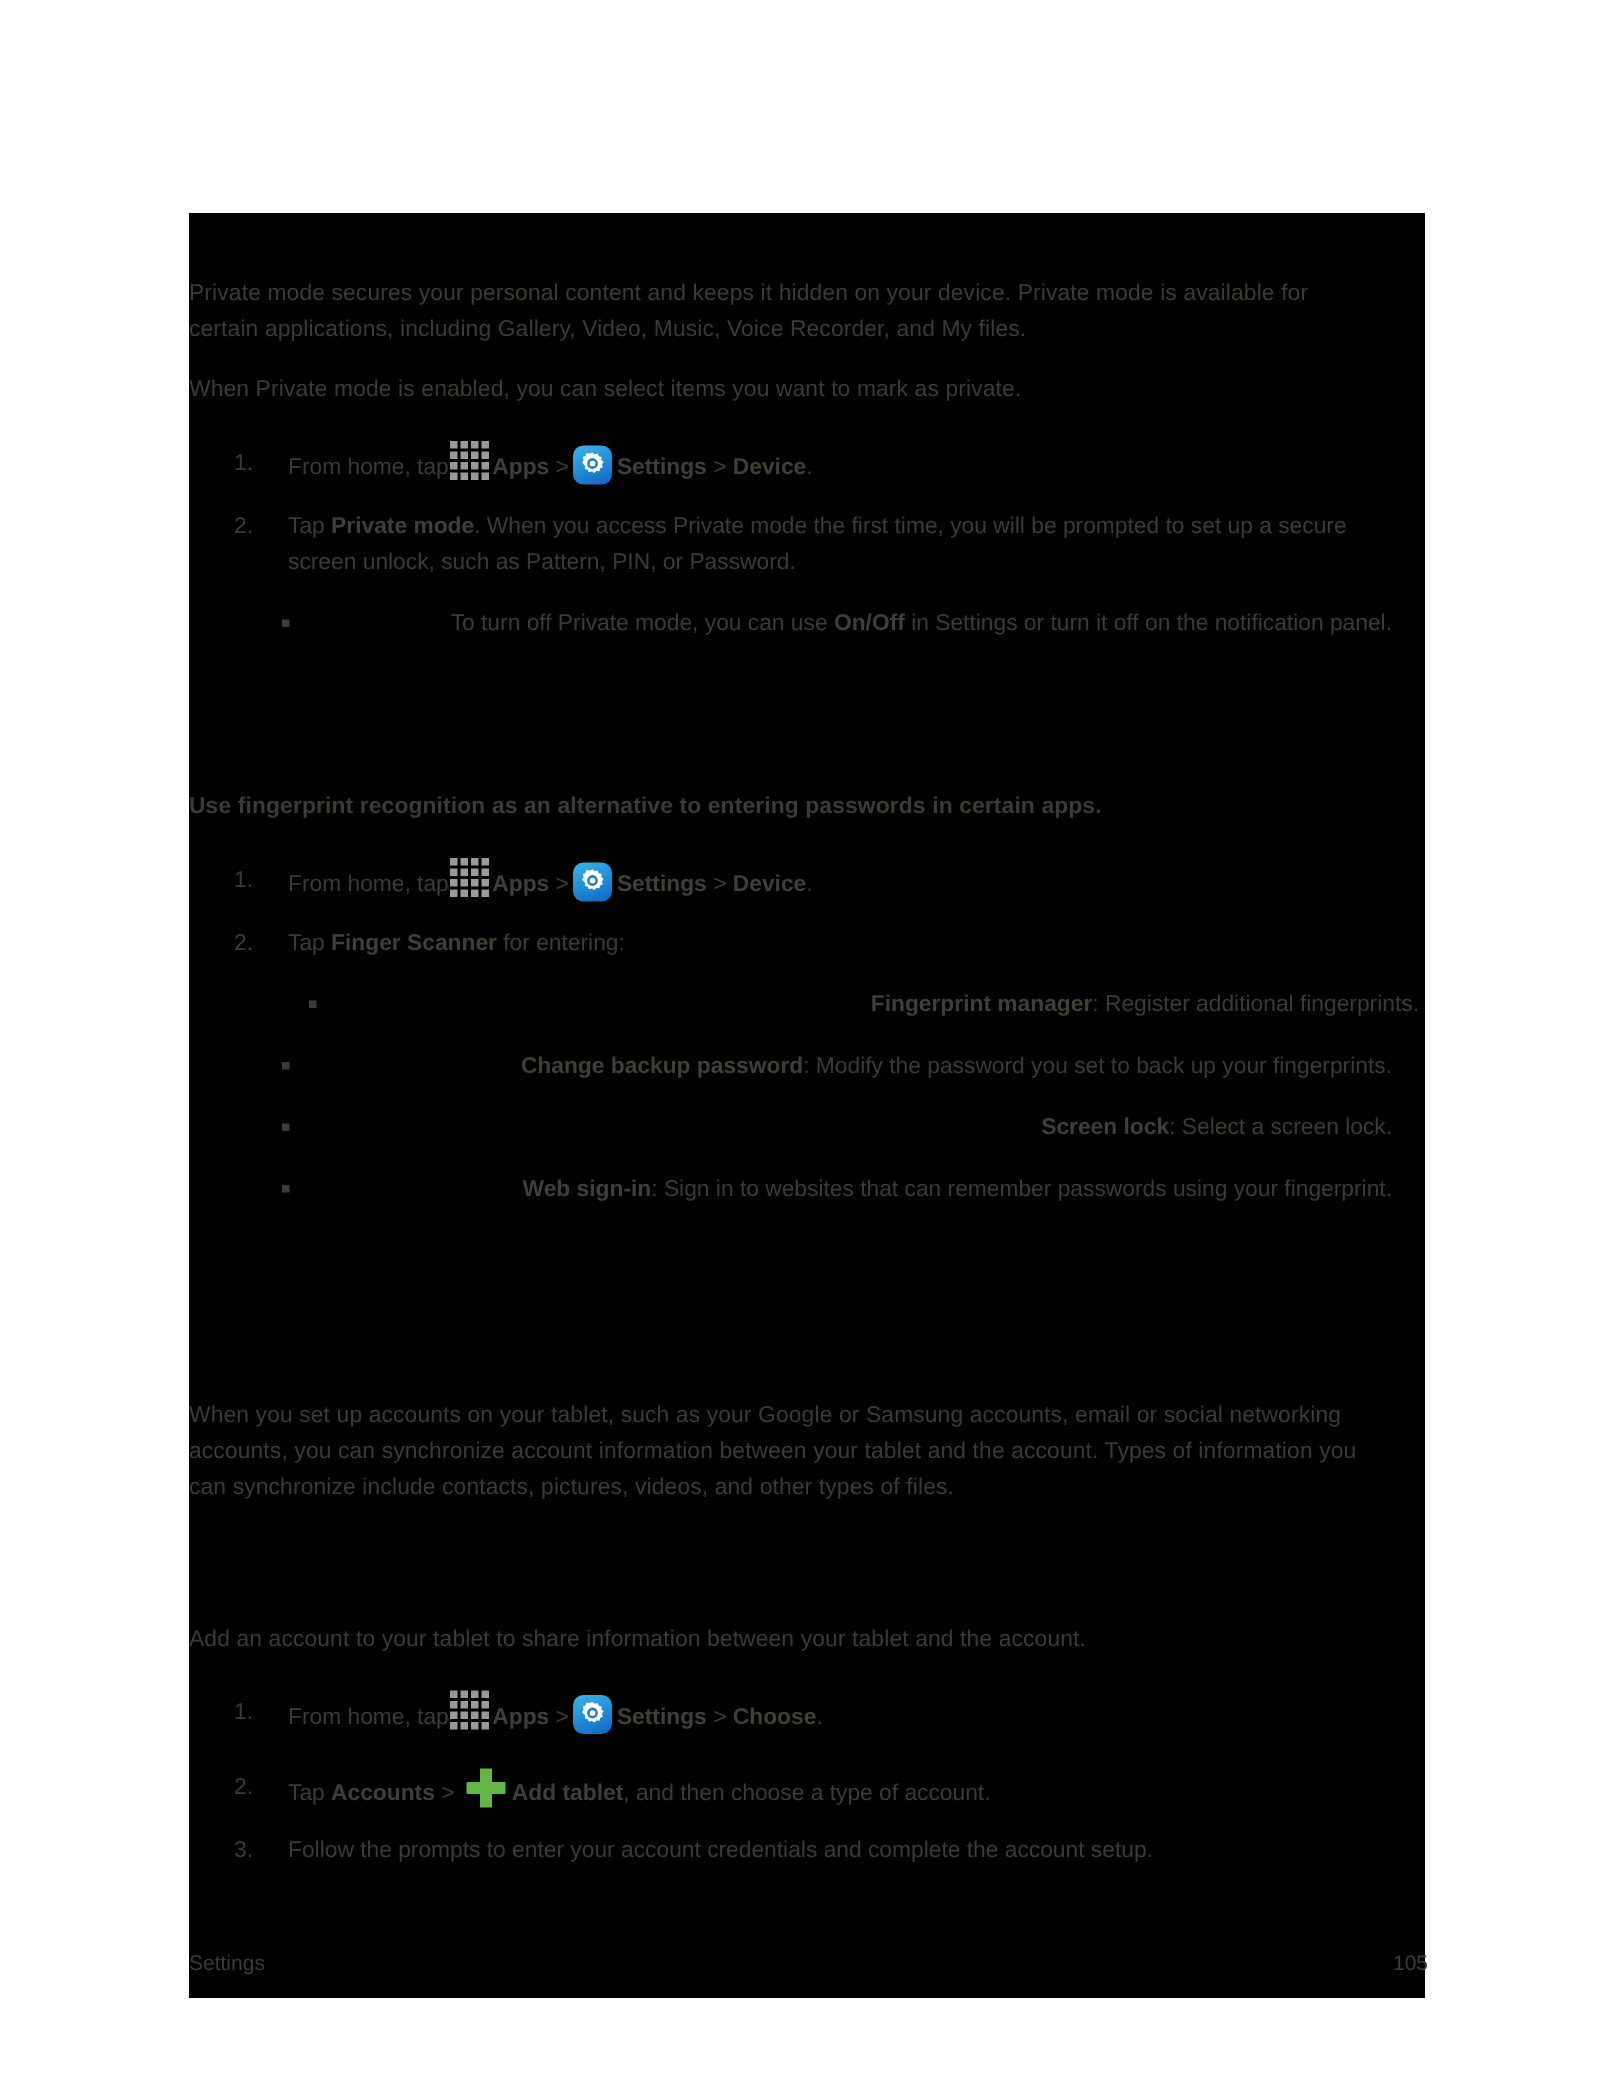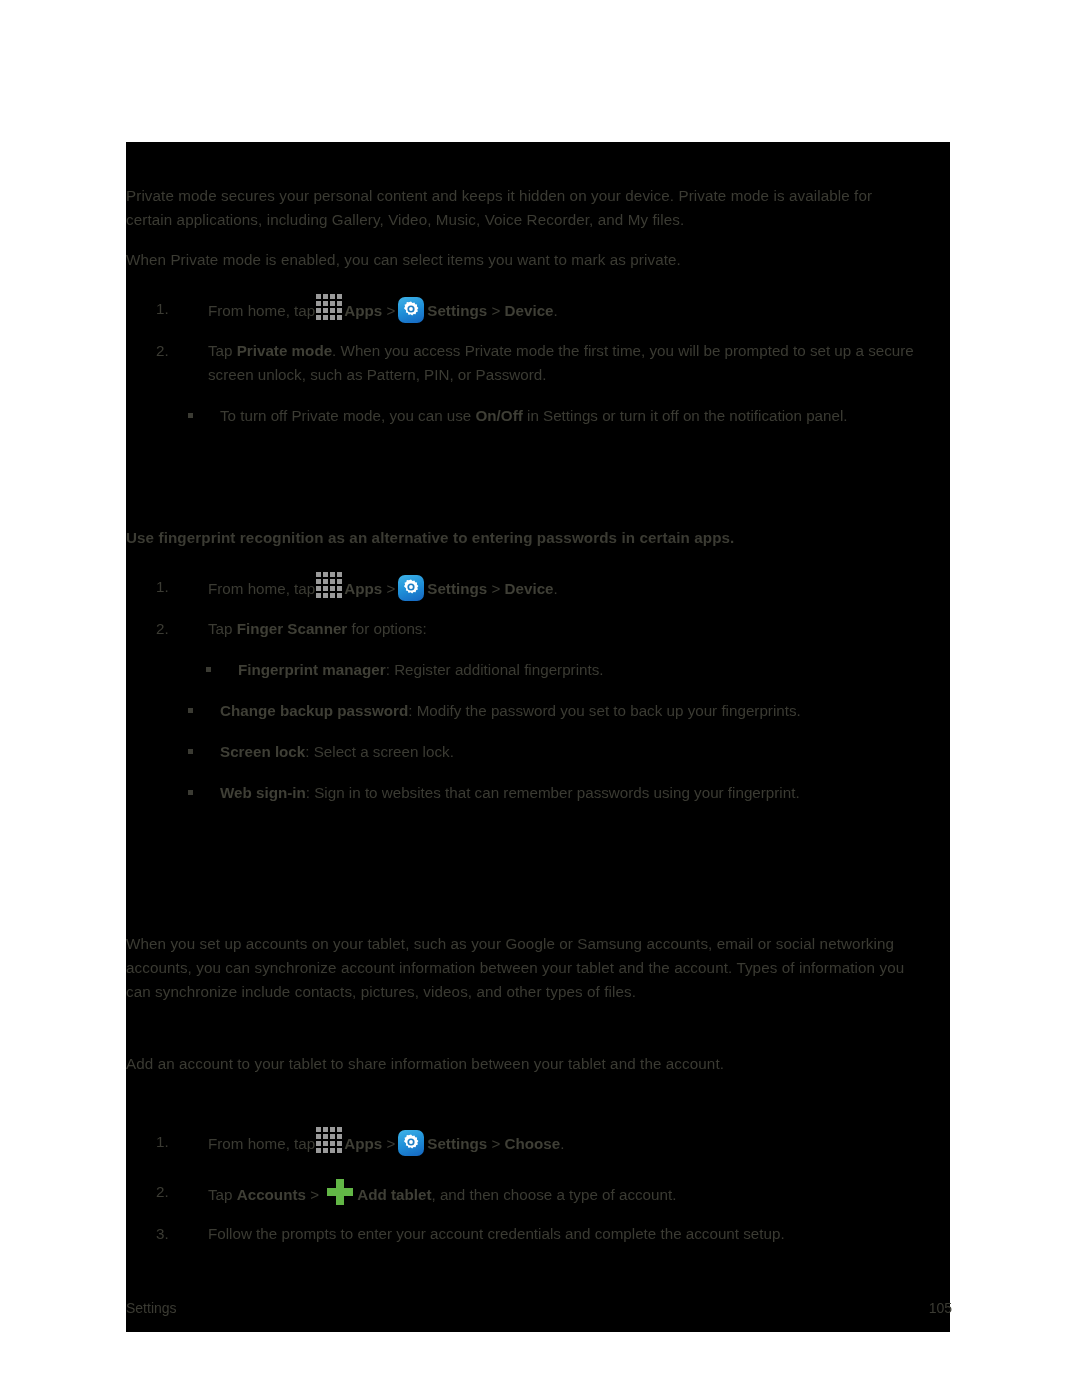--- a/index.html
+++ b/index.html
@@ -67,29 +67,30 @@
   .oli .num {
     position: absolute;
     left: 0;
     top: 0;
     width: 26px;
     text-align: left;
     color: #3b3b33;
   }
   .oli .otext {
     display: block;
-    margin-left: 52px;
+    margin-left: 36px;
   }
 
   
   .bli {
     position: absolute;
     color: #3b3b33;
     font-size: 15.2px;
     line-height: 24px;
+    text-align: right;
   }
   .bli .bullet {
     position: absolute;
     left: 0;
     top: 9px;
     width: 5px;
     height: 5px;
     background: #3b3b33;
   }
   .bli .btext {
@@ -218,21 +219,21 @@
         <span>From home, tap</span><span class="icon-apps"><i style="left:0px;top:0px"></i><i style="left:7px;top:0px"></i><i style="left:14px;top:0px"></i><i style="left:21px;top:0px"></i><i style="left:0px;top:7px"></i><i style="left:7px;top:7px"></i><i style="left:14px;top:7px"></i><i style="left:21px;top:7px"></i><i style="left:0px;top:14px"></i><i style="left:7px;top:14px"></i><i style="left:14px;top:14px"></i><i style="left:21px;top:14px"></i><i style="left:0px;top:21px"></i><i style="left:7px;top:21px"></i><i style="left:14px;top:21px"></i><i style="left:21px;top:21px"></i></span><b>Apps</b> <span>&gt;</span><span class="icon-settings"><svg width="20" height="20" viewBox="0 0 20 20" aria-hidden="true">
               <path fill="#ffffff" d="M10 1.6l1.5 1.3 1.9-.5.8 1.8 1.9.4-.2 2 1.5 1.3-1.1 1.7.6 1.9-1.8.8-.5 1.9-2-.2-1.4 1.4-1.7-1.1-1.9.6-.8-1.8-1.9-.5.2-2L3 8.3l1.1-1.7-.6-1.9L5.3 4l.5-1.9 2 .2z"></path>
               <circle cx="10" cy="9" r="3.6" fill="#1f7fc4"></circle>
               <circle cx="10" cy="9" r="1.9" fill="#ffffff"></circle>
             </svg></span><b>Settings</b> <span>&gt;</span> <b>Device</b><span>.</span>
       </span>
     </div>
 
     <div class="oli" style="left:30px; top:475px; width:780px;">
       <span class="num">2.</span>
-      <span class="otext"><span>Tap </span><b>Finger Scanner</b><span> for options:</span></span>
+      <span class="otext"><span>Tap </span><b>Finger Scanner</b><span> for entering:</span></span>
     </div>
 
     <div class="bli" style="left:80px; top:516px; width:740px;">
       <span class="bullet"></span>
       <span class="btext"><b>Fingerprint manager</b><span>: Register additional fingerprints.</span></span>
     </div>
 
     <div class="bli" style="left:62px; top:557px; width:740px;">
       <span class="bullet"></span>
       <span class="btext"><b>Change backup password</b><span>: Modify the password you set to back up your fingerprints.</span></span>
@@ -248,21 +249,21 @@
       <span class="btext"><b>Web sign-in</b><span>: Sign in to websites that can remember passwords using your fingerprint.</span></span>
     </div>
 
 
     <div class="section-heading" style="left:0px; top:748px;">Accounts</div>
 
     <div class="para" style="left:0px; top:790px; width:790px;">When you set up accounts on your tablet, such as your Google or Samsung accounts, email or social networking accounts, you can synchronize account information between your tablet and the account. Types of information you can synchronize include contacts, pictures, videos, and other types of files.</div>
 
     <div class="section-heading sub" style="left:0px; top:890px;">Add an Account</div>
 
-    <div class="para" style="left:0px; top:910px; width:790px;">Add an account to your tablet to share information between your tablet and the account.</div>
+    <div class="para" style="left:0px; top:939px; width:790px;">Add an account to your tablet to share information between your tablet and the account.</div>
 
     <div class="oli" style="left:30px; top:988px; width:780px;">
       <span class="num">1.</span>
       <span class="otext">
         <span>From home, tap</span><span class="icon-apps"><i style="left:0px;top:0px"></i><i style="left:7px;top:0px"></i><i style="left:14px;top:0px"></i><i style="left:21px;top:0px"></i><i style="left:0px;top:7px"></i><i style="left:7px;top:7px"></i><i style="left:14px;top:7px"></i><i style="left:21px;top:7px"></i><i style="left:0px;top:14px"></i><i style="left:7px;top:14px"></i><i style="left:14px;top:14px"></i><i style="left:21px;top:14px"></i><i style="left:0px;top:21px"></i><i style="left:7px;top:21px"></i><i style="left:14px;top:21px"></i><i style="left:21px;top:21px"></i></span><b>Apps</b> <span>&gt;</span><span class="icon-settings"><svg width="20" height="20" viewBox="0 0 20 20" aria-hidden="true">
               <path fill="#ffffff" d="M10 1.6l1.5 1.3 1.9-.5.8 1.8 1.9.4-.2 2 1.5 1.3-1.1 1.7.6 1.9-1.8.8-.5 1.9-2-.2-1.4 1.4-1.7-1.1-1.9.6-.8-1.8-1.9-.5.2-2L3 8.3l1.1-1.7-.6-1.9L5.3 4l.5-1.9 2 .2z"></path>
               <circle cx="10" cy="9" r="3.6" fill="#1f7fc4"></circle>
               <circle cx="10" cy="9" r="1.9" fill="#ffffff"></circle>
             </svg></span><b>Settings</b> <span>&gt;</span> <b>Choose</b><span>.</span>
       </span>

